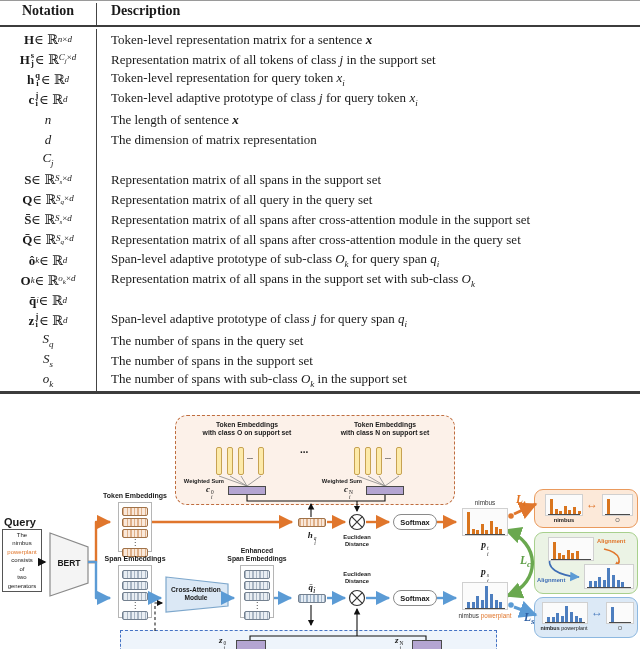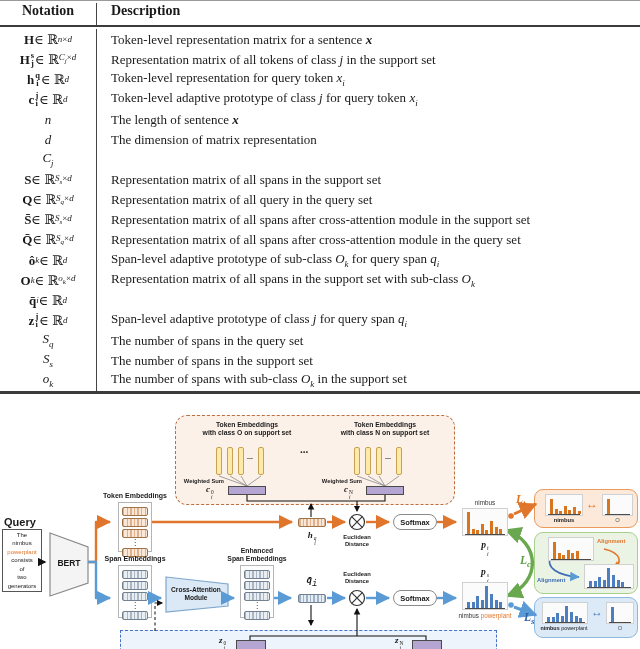--- a/index.html
+++ b/index.html
@@ -315,21 +315,21 @@
         <span>N</span>
         <span><i>i</i></span>
       </span></div>
 
   <div class="vecrect vec-tok" style="position:absolute;left:298px;top:118px;"></div>
   <div class="lbl serif ctr" style="left:296px;top:130px;width:32px;font-size:9px;"><i><b>h</b></i><span class="ss2">
         <span><i>q</i></span>
         <span><i>i</i></span>
       </span></div>
   <div class="vecrect vec-spn" style="position:absolute;left:298px;top:194px;"></div>
-  <div class="lbl serif ctr" style="left:296px;top:176px;width:32px;font-size:9px;font-family:Liberation Mono, monospace;"><i><b>q̄</b></i><sub><i>i</i></sub></div>
+  <div class="lbl serif ctr" style="left:296px;top:182px;width:32px;font-size:9px;"><i><b>q̄</b></i><sub><i>i</i></sub></div>
 
   <div class="lbl b ctr" style="left:332px;top:134px;width:50px;font-size:5.8px;">Euclidean<br>Distance</div>
   <div class="lbl b ctr" style="left:332px;top:171px;width:50px;font-size:5.8px;">Euclidean<br>Distance</div>
 
   <div class="pill" style="left:393px;top:114px;width:44px;height:16px;">Softmax</div>
   <div class="pill" style="left:393px;top:190px;width:44px;height:16px;">Softmax</div>
 
   <div class="lbl ctr" style="left:462px;top:99px;width:46px;font-size:6.3px;color:#333;">nimbus</div>
   <div class="chart-panel" style="left:462px;top:108px;width:46px;height:28px;">
     <div class="mini-chart">

